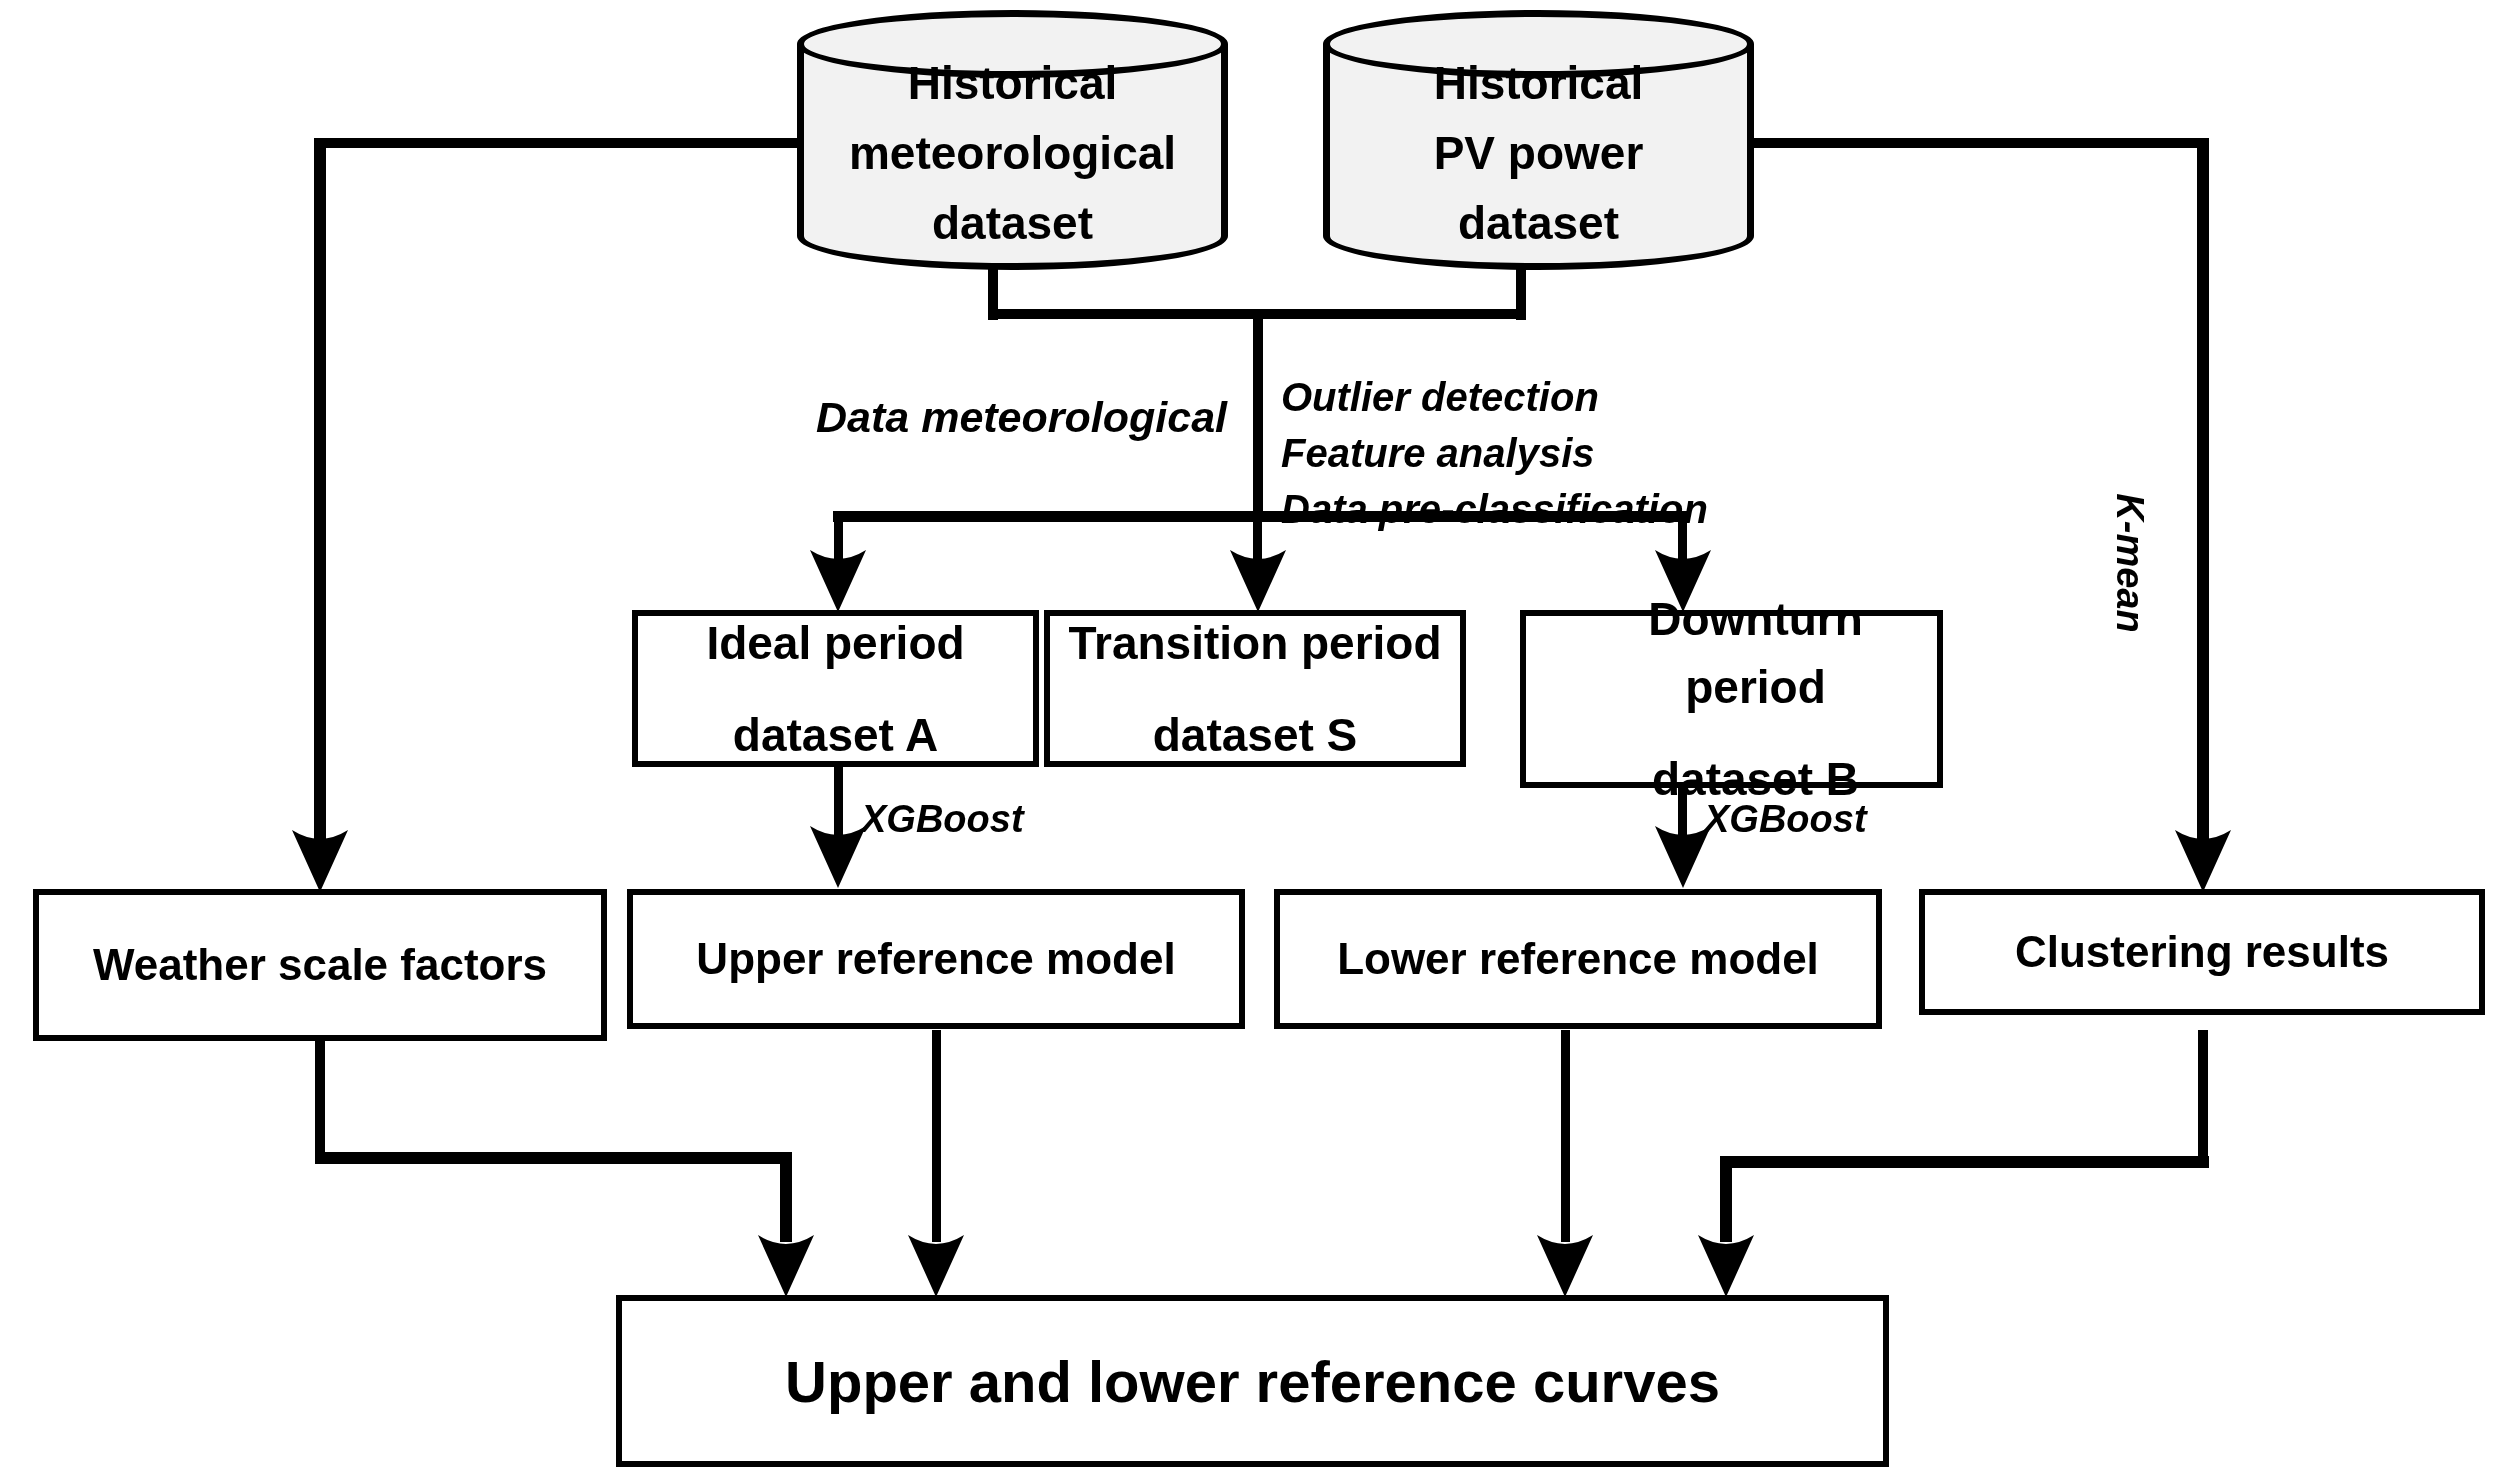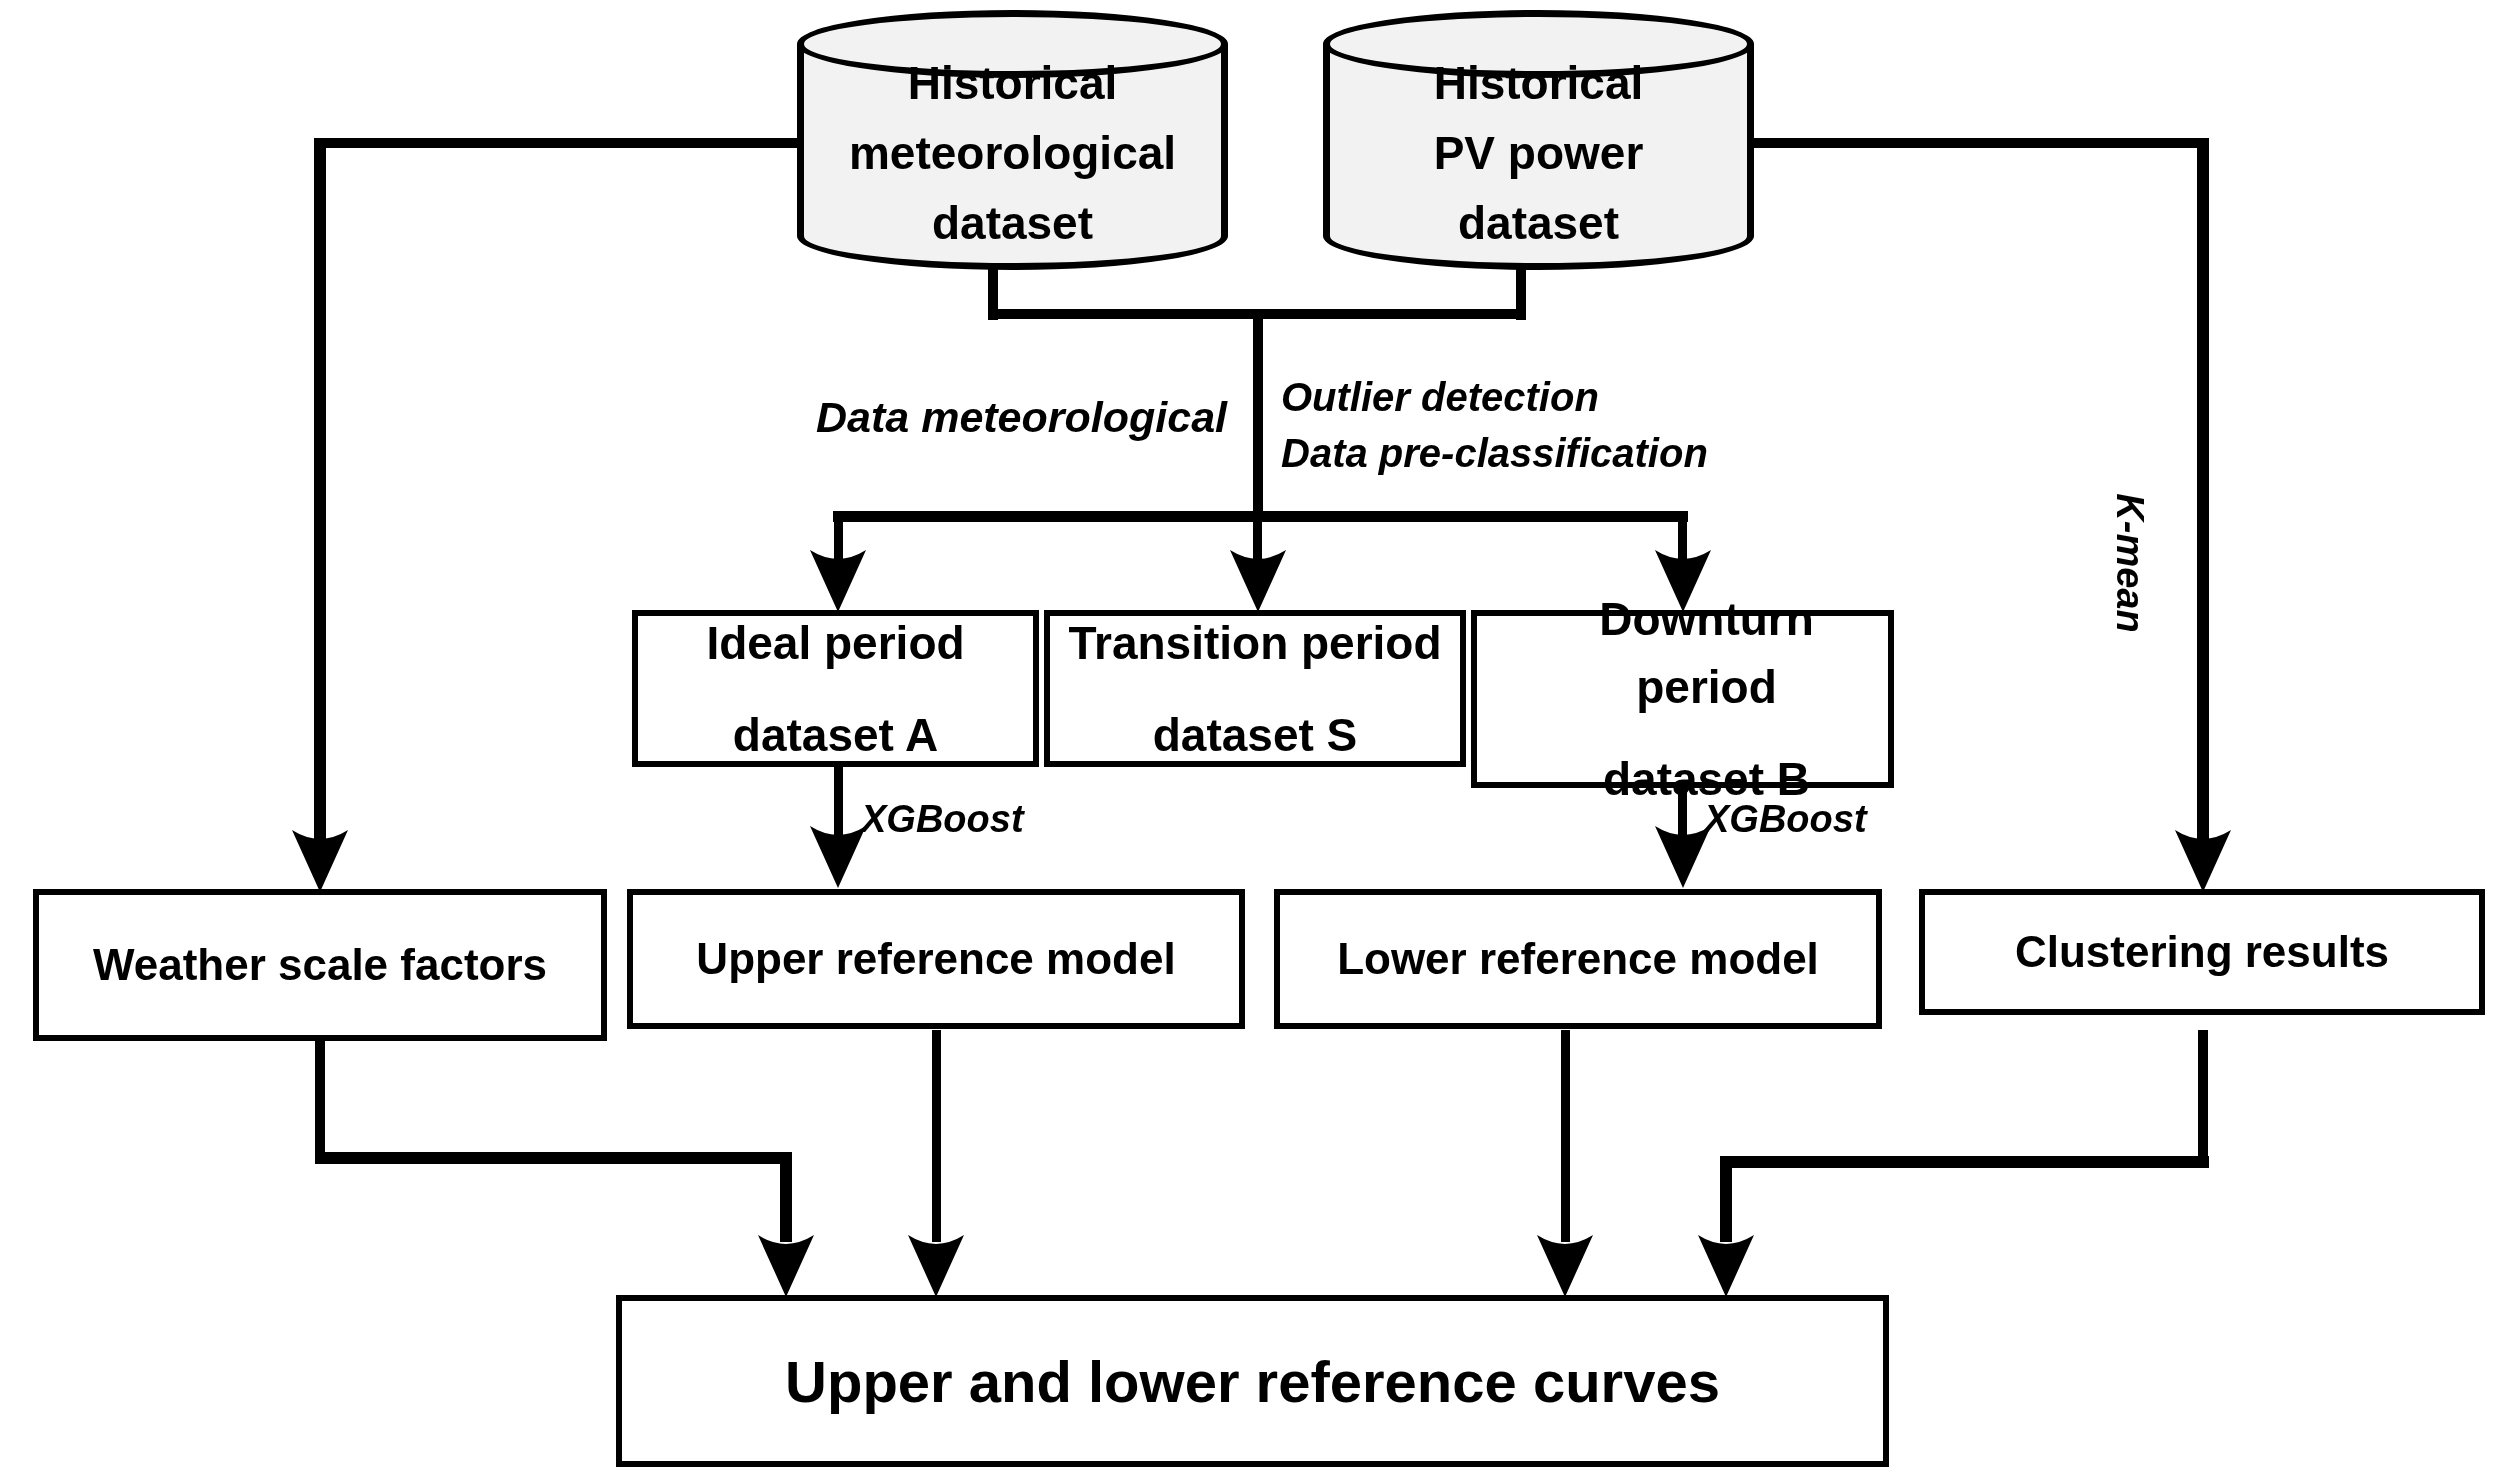--- a/index.html
+++ b/index.html
@@ -127,32 +127,33 @@
       <div>Historical</div>
       <div>PV power</div>
       <div>dataset</div>
     </div>
   </div>
 
   <div class="lbl-italic lbl-preproc" style="left:754px; top:393px; width:473px;">Data meteorological</div>
 
   <div class="lbl-italic lbl-steps" style="left:1281px; top:333px; width:503px;margin-top:36px;">
     <div>Outlier detection</div>
+    <div>Feature analysis</div>
     <div>Data pre-classification</div>
   </div>
 
   <div class="node" style="left:632px; top:610px; width:407px; height:157px;">
     <div class="l1">Ideal period</div>
     <div class="l2">dataset A</div>
   </div>
   <div class="node" style="left:1044px; top:610px; width:422px; height:157px;">
     <div class="l1">Transition period</div>
     <div class="l2">dataset S</div>
   </div>
-  <div class="node" style="left:1471px; top:610px; width:423px; height:178px;padding-left:48px;">
+  <div class="node" style="left:1520px; top:610px; width:423px; height:178px;padding-left:48px;">
     <div class="l1">Downturn period</div>
     <div class="l2">dataset B</div>
   </div>
 
   <div class="lbl-italic lbl-xgb" style="left:861px; top:798px;">XGBoost</div>
   <div class="lbl-italic lbl-xgb" style="left:1704px; top:798px;">XGBoost</div>
   <div class="lbl-italic lbl-kmean" style="left:2048px; top:541px;">K-mean</div>
 
   <div class="node" style="left:33px; top:889px; width:574px; height:152px;">
     <div class="node-single">Weather scale factors</div>

